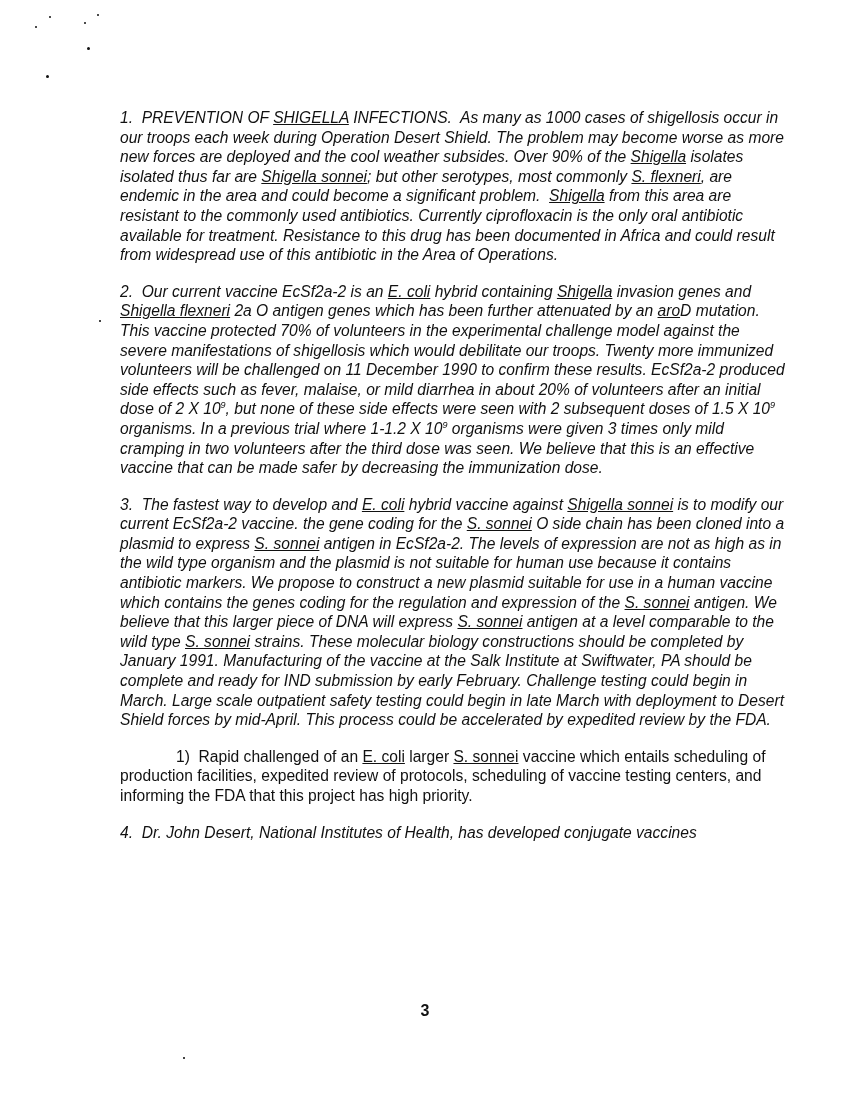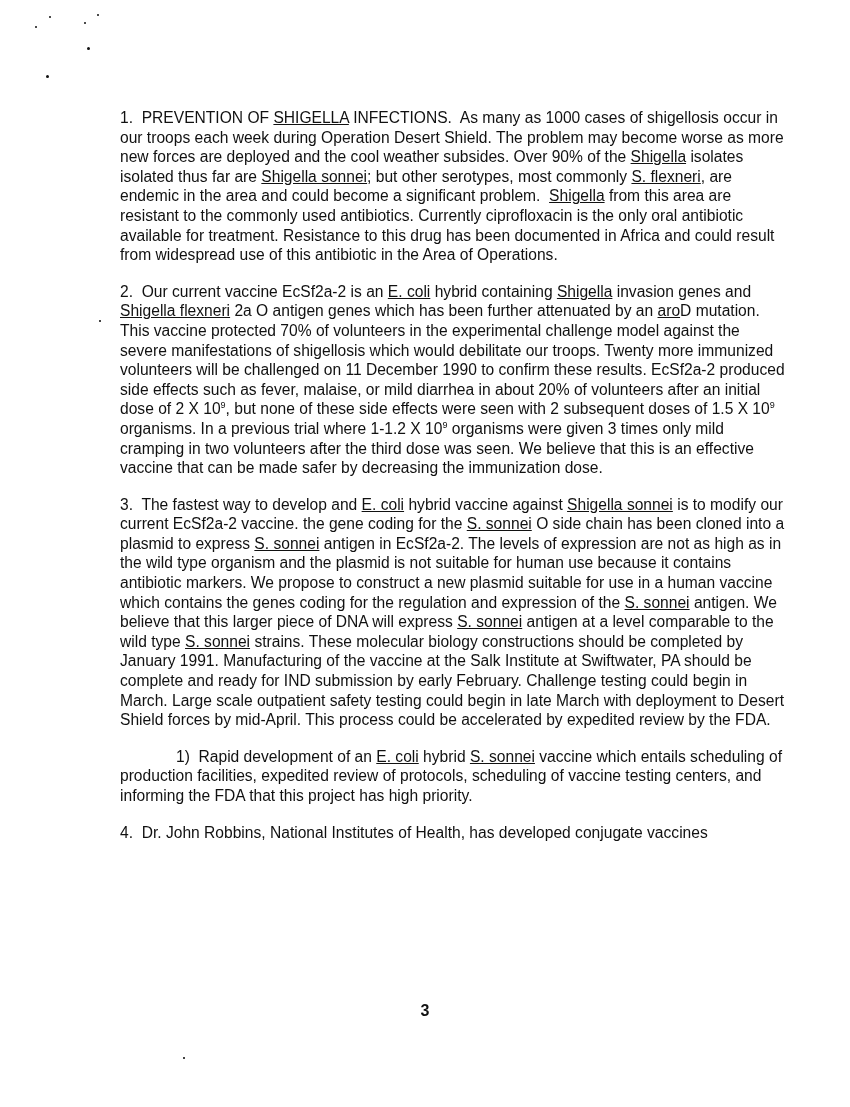--- a/index.html
+++ b/index.html
@@ -1,20 +1,20 @@
 <!DOCTYPE html>
 <html><head>
 <meta charset="utf-8">
 <style>
   html, body { margin: 0; padding: 0; background: #ffffff; }
   body { width: 850px; height: 1107px; position: relative; overflow: hidden;
          font-family: "Liberation Sans", sans-serif; color: #111; }
   .speck { position: absolute; width: 3px; height: 3px; background: #111; border-radius: 50%; }
   .page { position: absolute; left: 120px; top: 108px; width: 665px; font-size: 15.6px; line-height: 19.6px; }
-  .para { margin: 0 0 17px 0; text-align: left; }
+  .para { margin: 0 0 17px 0; text-align: left; font-style: italic; }
   .u { text-decoration: underline; }
   .rec-label { margin: 0 0 17px 10px; }
   .rec-item { margin: 0 0 17px 0; text-indent: 56px; }
   sup { font-size: 9px; line-height: 0; vertical-align: 6px; }
   .page-number { position: absolute; left: 0; width: 850px; top: 1002px; text-align: center; font-size: 16px; font-weight: bold; }
   .margin-dot { position: absolute; left: 99px; top: 320px; width: 2px; height: 2px; background: #444; }
   .foot-dot { position: absolute; left: 183px; top: 1057px; width: 2px; height: 2px; background: #444; }
 </style>
 </head>
 <body>
@@ -30,18 +30,18 @@
 
 <div class="page">
 
   <p class="para"><span>1.</span>&nbsp; <span>PREVENTION OF</span> <span class="u">SHIGELLA</span> <span>INFECTIONS.</span>&nbsp; <span>As many as 1000 cases of shigellosis occur in our troops each week during Operation Desert Shield.  The problem may become worse as more new forces are deployed and the cool weather subsides.  Over 90% of the</span> <span class="u">Shigella</span> <span>isolates isolated thus far are</span> <span class="u">Shigella sonnei</span><span>; but other serotypes, most commonly</span> <span class="u">S. flexneri</span><span>, are endemic in the area and could become a significant problem.</span>&nbsp; <span class="u">Shigella</span> <span>from this area are resistant to the commonly used antibiotics.  Currently ciprofloxacin is the only oral antibiotic available for treatment.  Resistance to this drug has been documented in Africa and could result from widespread use of this antibiotic in the Area of Operations.</span></p>
 
   <p class="para"><span>2.</span>&nbsp; <span>Our current vaccine EcSf2a-2 is an</span> <span class="u">E. coli</span> <span>hybrid containing</span> <span class="u">Shigella</span> <span>invasion genes and</span> <span class="u">Shigella flexneri</span> <span>2a O antigen genes which has been further attenuated by an</span> <span class="u">aro</span><span>D mutation.  This vaccine protected 70% of volunteers in the experimental challenge model against the severe manifestations of shigellosis which would debilitate our troops.  Twenty more immunized volunteers will be challenged on 11 December 1990 to confirm these results.  EcSf2a-2 produced side effects such as fever, malaise, or mild diarrhea in about 20% of volunteers after an initial dose of 2 X 10</span><sup>9</sup><span>, but none of these side effects were seen with 2 subsequent doses of 1.5 X 10</span><sup>9</sup> <span>organisms.  In a previous trial where 1-1.2 X 10</span><sup>9</sup> <span>organisms were given 3 times only mild cramping in two volunteers after the third dose was seen.  We believe that this is an effective vaccine that can be made safer by decreasing the immunization dose.</span></p>
 
   <p class="para"><span>3.</span>&nbsp; <span>The fastest way to develop and</span> <span class="u">E. coli</span> <span>hybrid vaccine against</span> <span class="u">Shigella sonnei</span> <span>is to modify our current EcSf2a-2 vaccine.  the gene coding for the</span> <span class="u">S. sonnei</span> <span>O side chain has been cloned into a plasmid to express</span> <span class="u">S. sonnei</span> <span>antigen in EcSf2a-2.  The levels of expression are not as high as in the wild type organism and the plasmid is not suitable for human use because it contains antibiotic markers.  We propose to construct a new plasmid suitable for use in a human vaccine which contains the genes coding for the regulation and expression of the</span> <span class="u">S. sonnei</span> <span>antigen.  We believe that this larger piece of DNA will express</span> <span class="u">S. sonnei</span> <span>antigen at a level comparable to the wild type</span> <span class="u">S. sonnei</span> <span>strains.  These molecular biology constructions should be completed by January 1991.  Manufacturing of the vaccine at the Salk Institute at Swiftwater, PA should be complete and ready for IND submission by early February.  Challenge testing could begin in March.  Large scale outpatient safety testing could begin in late March with deployment to Desert Shield forces by mid-April.  This process could be accelerated by expedited review by the FDA.</span></p>
 
 
-  <p class="rec-item"><span>1)</span>&nbsp; <span>Rapid development of an</span> <span class="u">E. coli</span> <span>hybrid</span> <span class="u">S. sonnei</span> <span>vaccine which entails scheduling of production facilities, expedited review of protocols, scheduling of vaccine testing centers, and informing the FDA that this project has high priority.</span></p>
+  <p class="rec-item"><span>1)</span>&nbsp; <span>Rapid challenged of an</span> <span class="u">E. coli</span> <span>larger</span> <span class="u">S. sonnei</span> <span>vaccine which entails scheduling of production facilities, expedited review of protocols, scheduling of vaccine testing centers, and informing the FDA that this project has high priority.</span></p>
 
-  <p class="para"><span>4.</span>&nbsp; <span>Dr. John Robbins, National Institutes of Health, has developed conjugate vaccines</span></p>
+  <p class="para"><span>4.</span>&nbsp; <span>Dr. John Desert, National Institutes of Health, has developed conjugate vaccines</span></p>
 </div>
 
 <div class="page-number">3</div>
 
 </body></html>

